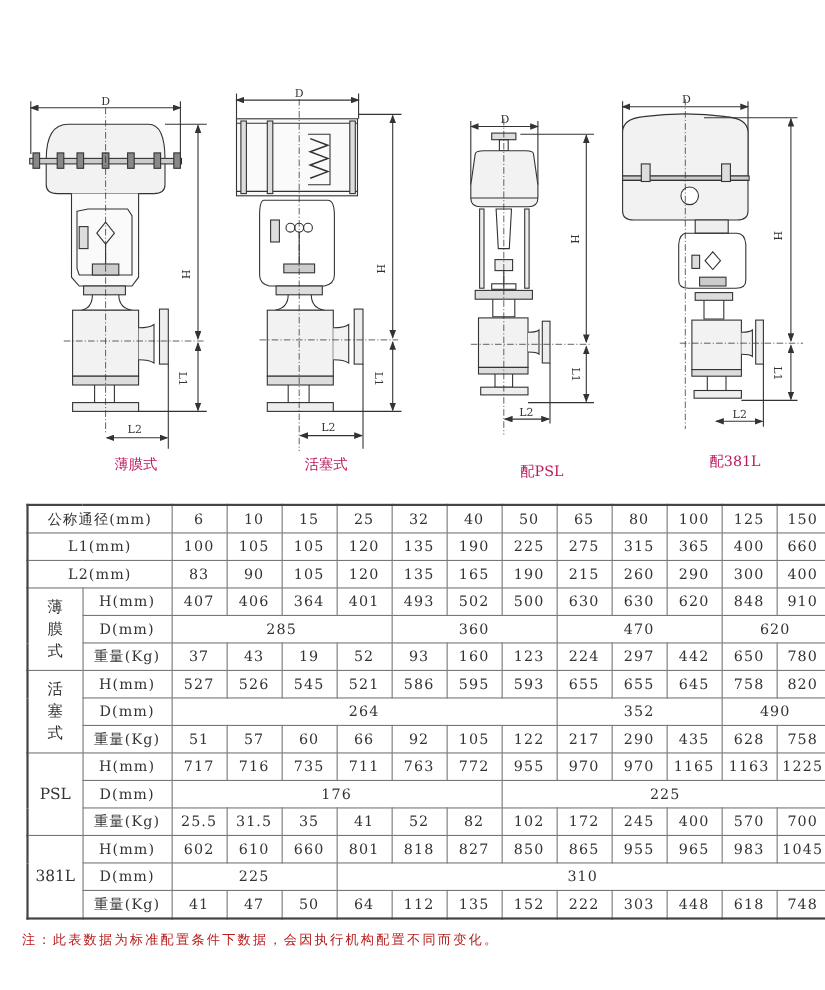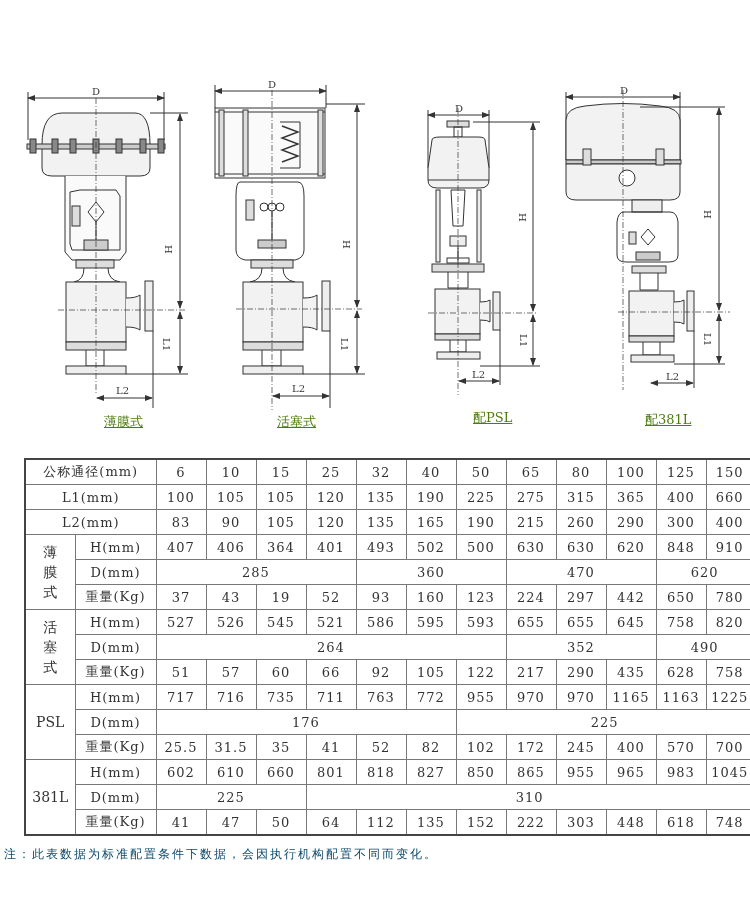--- a/index.html
+++ b/index.html
@@ -1,26 +1,26 @@
 <!DOCTYPE html>
 <html><head>
 <meta charset="utf-8">
 <style>
   html, body { margin:0; padding:0; background:#fff; }
   body { width:750px; height:900px; position:relative; overflow:hidden;
          font-family:"DejaVu Serif", "Liberation Serif", serif; color:#333; }
   .drawings { position:absolute; left:0; top:0; width:750px; height:445px; }
   .drawings svg { position:absolute; left:0; top:0; }
-  .caption { position:absolute; font-size:13px; color:#4d7c0f; white-space:nowrap;text-decoration:underline; }
+  .caption { position:absolute; font-size:13px; color:#be185d; white-space:nowrap; }
   table.spec { position:absolute; left:24px; top:458px; border-collapse:collapse;
                border:2px solid #444; table-layout:fixed; width:730px; }
   table.spec td { border:1px solid #777; height:24px; padding:0; text-align:center;
                   font-size:13px; color:#333; letter-spacing:1px; }
   table.spec td.grp { letter-spacing:0; line-height:20px; font-size:14px; }
-  .note { position:absolute; left:4px; top:846px; font-size:12px; letter-spacing:2px; color:#0c4a6e; }
+  .note { position:absolute; left:20px; top:846px; font-size:12px; letter-spacing:2px; color:#b91c1c; }
 </style>
 </head>
 <body>
 
 <div class="drawings">
 <svg width="750" height="445" viewBox="0 0 750 445" fill="none" stroke="#333" stroke-width="1">
   <defs>
     <marker id="arr" markerWidth="8" markerHeight="6" refX="7" refY="3" orient="auto-start-reverse">
       <path d="M0,0 L8,3 L0,6 z" fill="#333" stroke="none"></path>
     </marker>
@@ -182,21 +182,21 @@
     <text x="704" y="333" transform="rotate(90 704 333)">L1</text>
     <text x="116" y="394">L2</text>
     <text x="292" y="392">L2</text>
     <text x="472" y="378">L2</text>
     <text x="666" y="380">L2</text>
   </g>
 </svg>
 
   <span class="caption" style="left:104px;top:413px;">薄膜式</span>
   <span class="caption" style="left:277px;top:413px;">活塞式</span>
-  <span class="caption" style="left:473px;top:409px;">配PSL</span>
+  <span class="caption" style="left:473px;top:420px;">配PSL</span>
   <span class="caption" style="left:645px;top:411px;">配381L</span>
 </div>
 
 <table class="spec" id="spec-table">
   <colgroup>
     <col style="width:50px">
       <col style="width:81px">
     <col style="width:50px">
       <col style="width:50px">
       <col style="width:50px">

